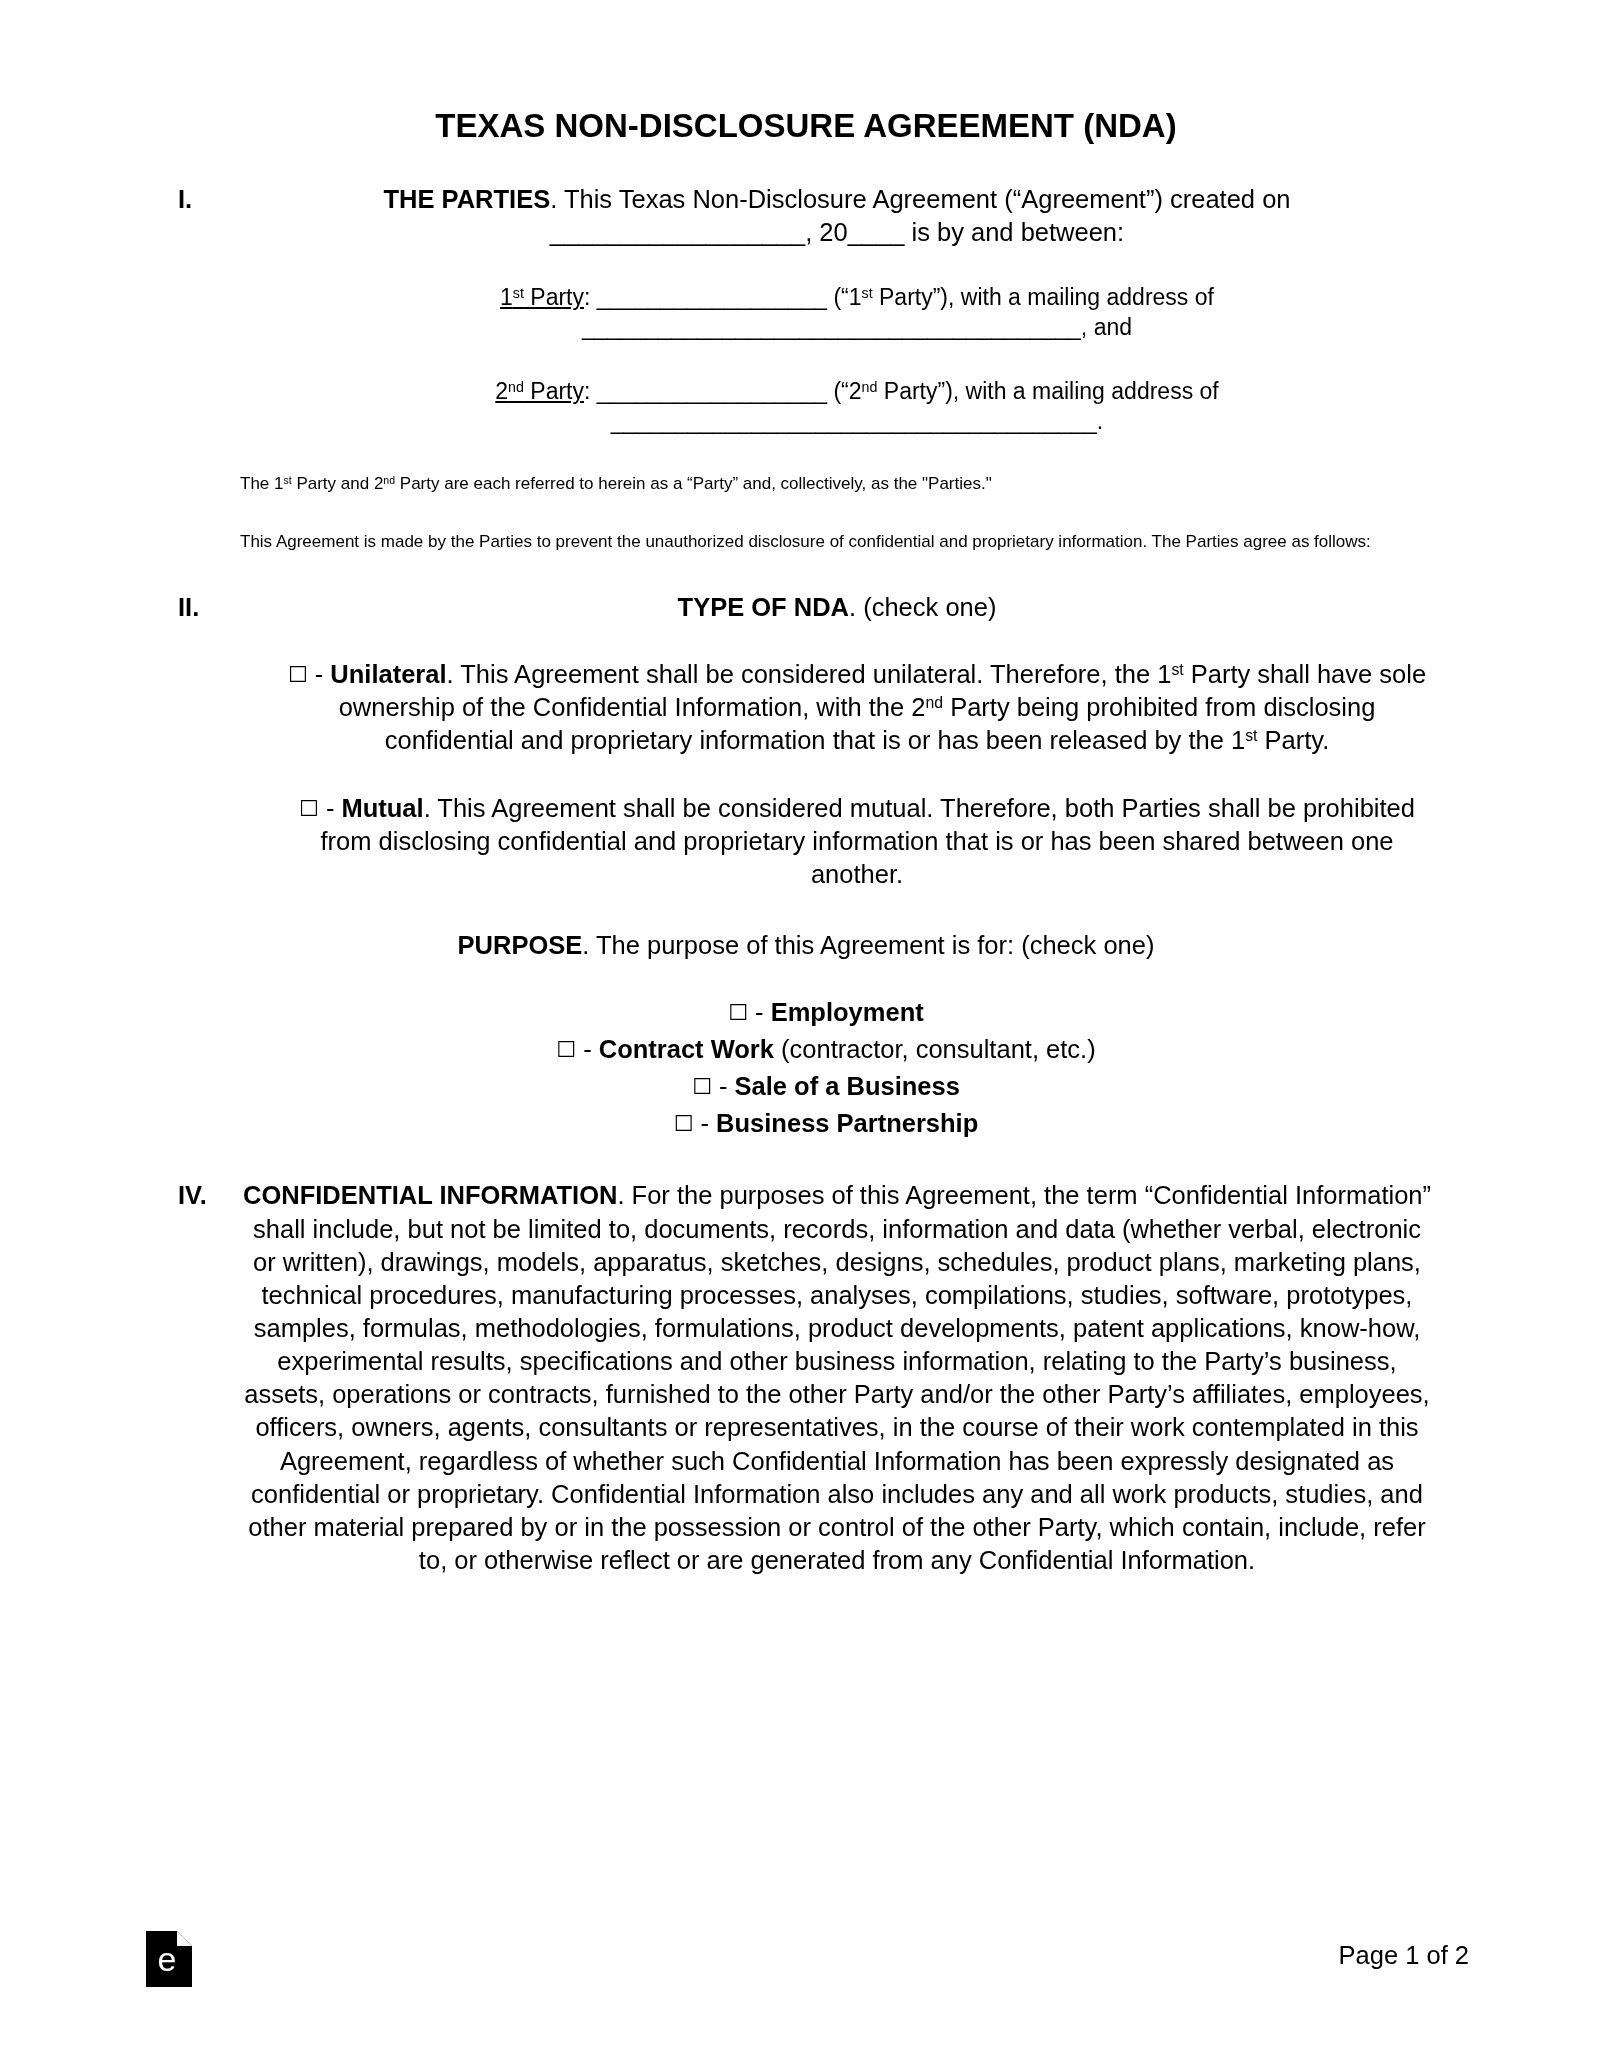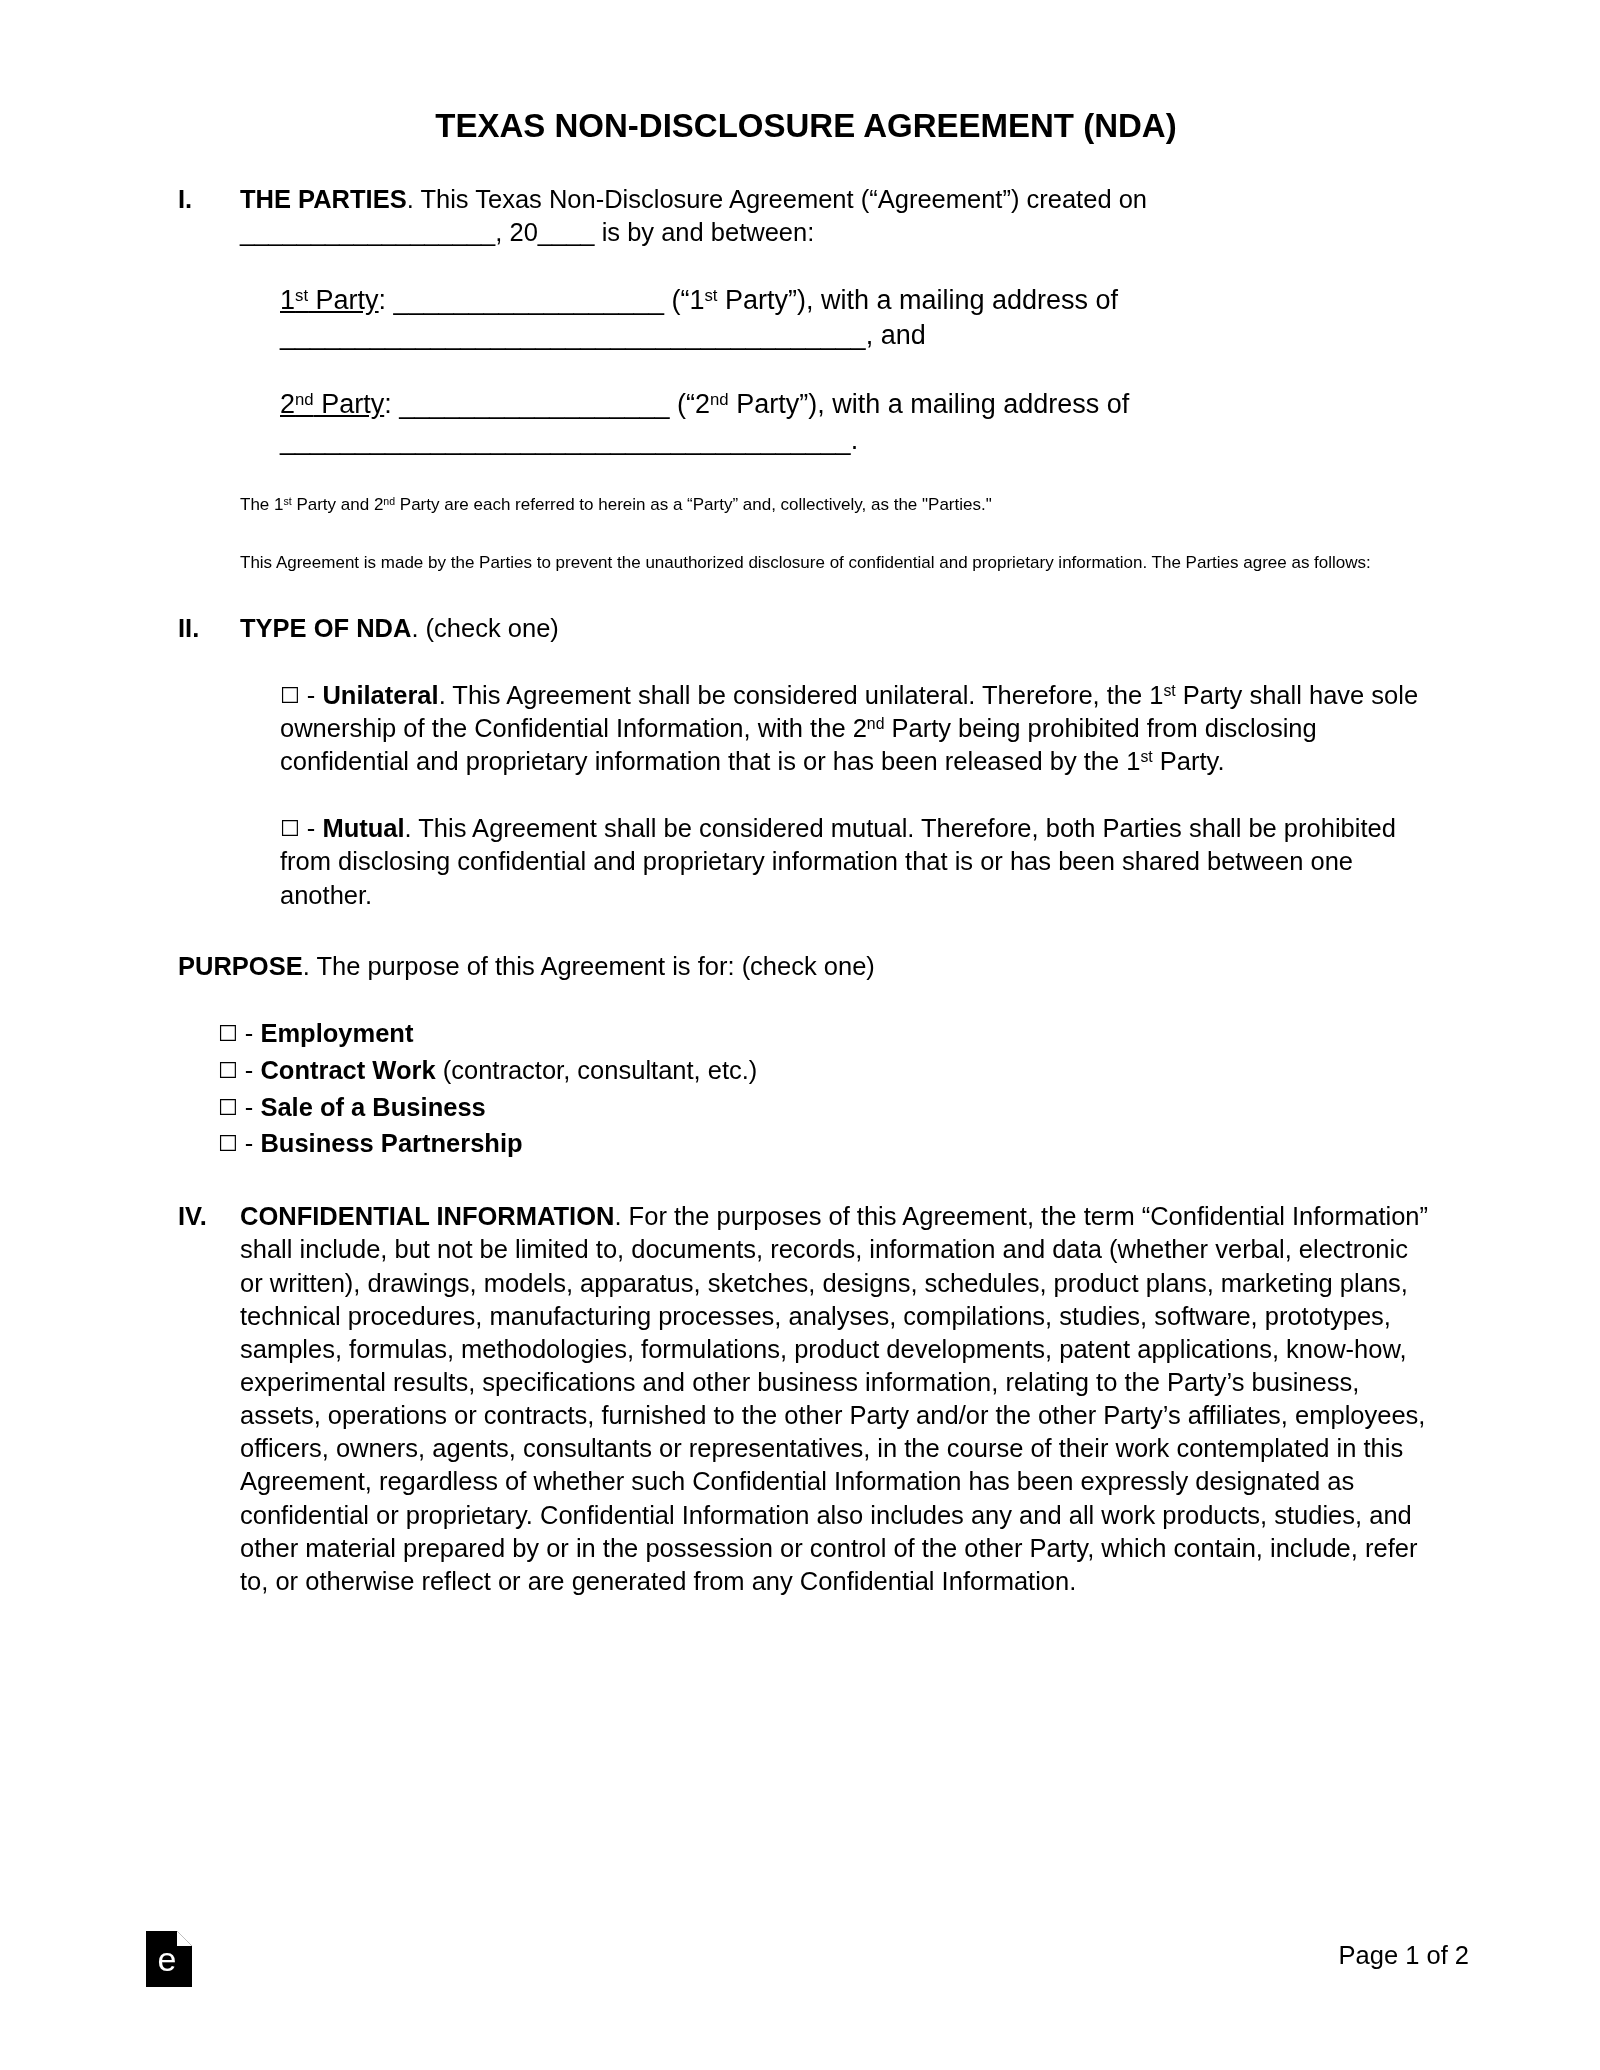--- a/index.html
+++ b/index.html
@@ -50,33 +50,33 @@
     font-weight: bold;
     font-size: 25.5px;
     line-height: 1.30;
     text-align: left;
     padding-left: 0px;
   }
   .sec-body {
     flex: 1 1 auto;
     font-size: 25.5px;
     line-height: 1.30;
-    text-align: left;
+    text-align: center;
   }
   b, .b { font-weight: bold; }
   sup {
     font-size: 0.62em;
     vertical-align: 0.48em;
     line-height: 0;
   }
 
   
   .party-block {
     margin-left: 40px;
-    font-size: 27px;
+    font-size: 23px;
     line-height: 1.30;
     margin-top: 34px;
   }
   .u { text-decoration: underline; }
 
   
   .para {
     margin-left: 62px;
     font-size: 17px;
     line-height: 1.30;

